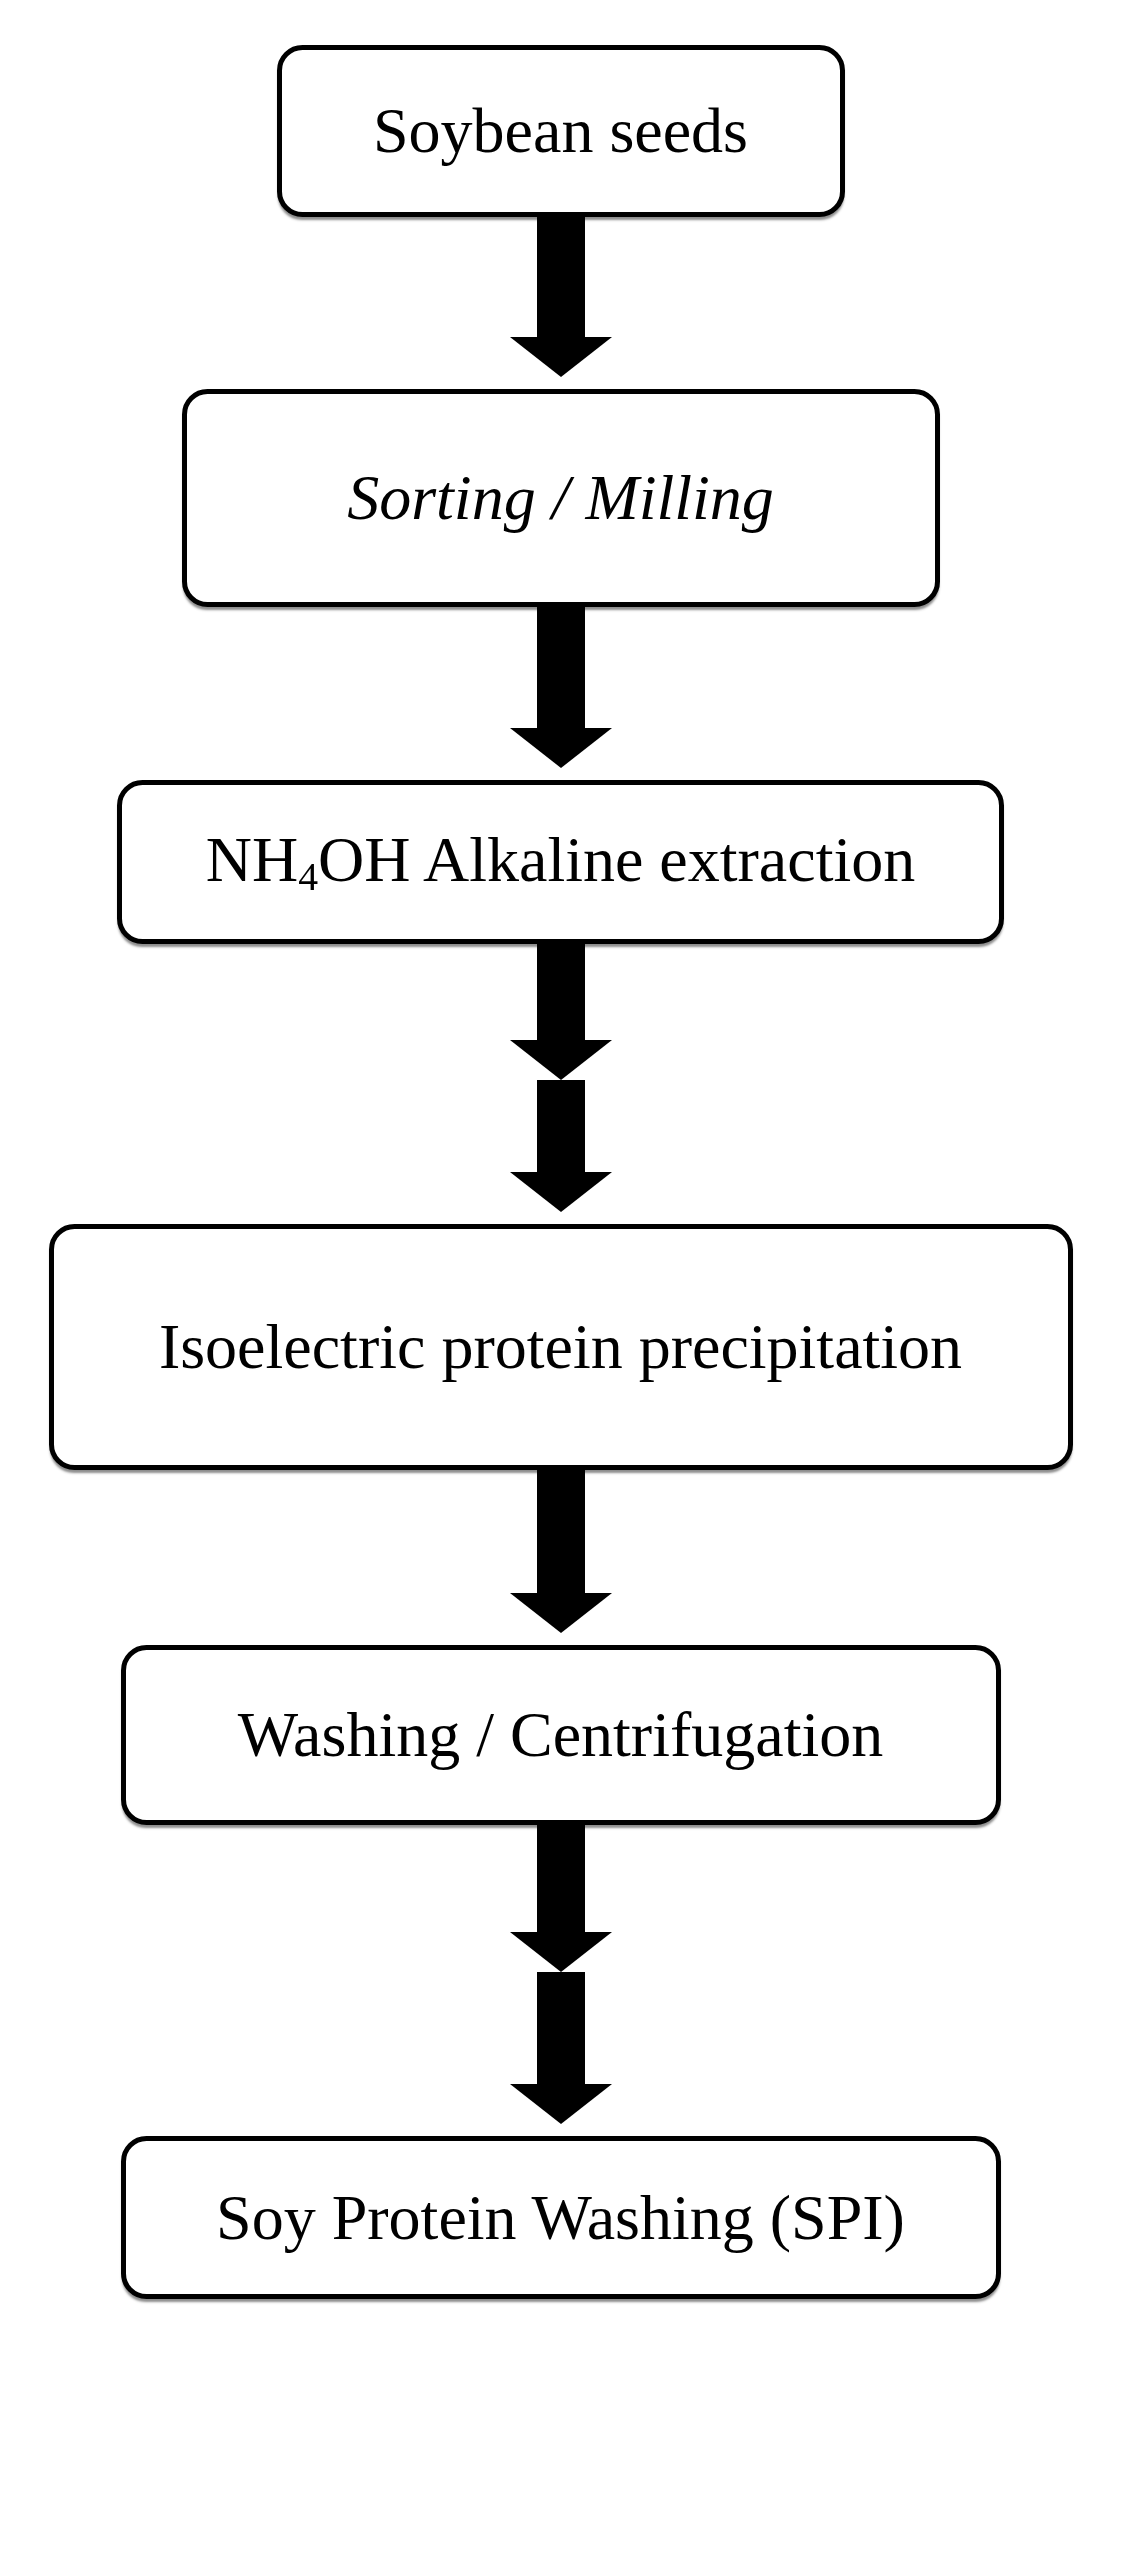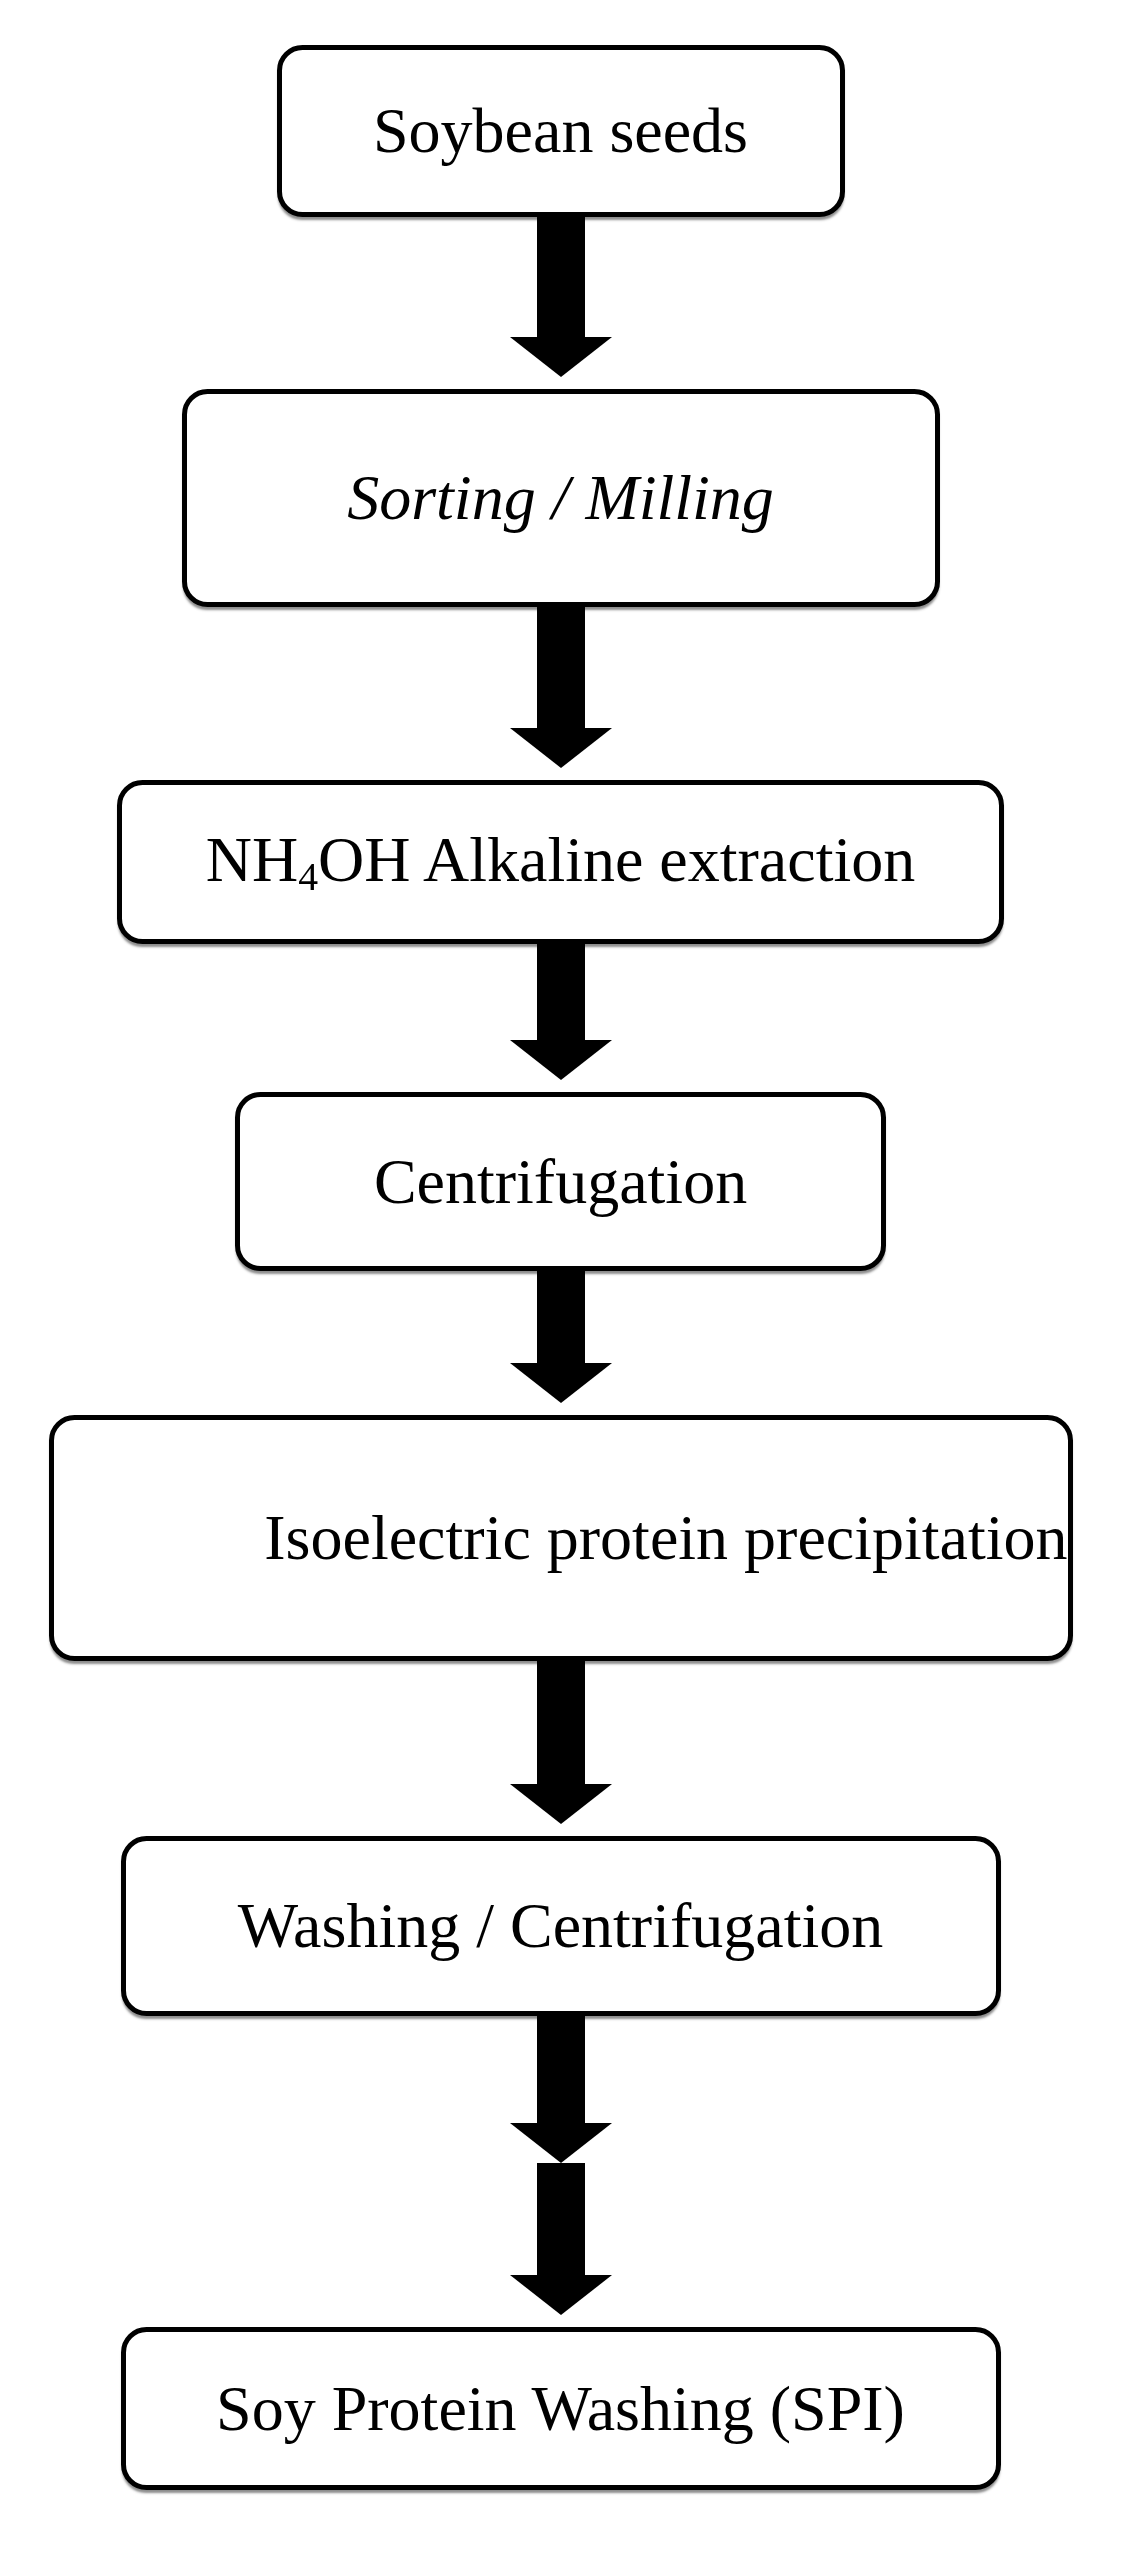--- a/index.html
+++ b/index.html
@@ -91,28 +91,25 @@
       <div class="arrow-stem" style="height: 121px;"></div>
       <div class="arrow-head"></div>
     </div>
     <div class="node" style="width: 887px; height: 164px;">
       <div class="line"><span>NH</span><span class="sub">4</span><span>OH Alkaline extraction</span></div>
     </div>
     <div class="arrow" style="height: 136px;">
       <div class="arrow-stem" style="height: 96px;"></div>
       <div class="arrow-head"></div>
     </div>
-    <div class="node" style="width: 651px; height: 179px;">
-      <div class="line"><span>Centrifugation</span></div>
-    </div>
     <div class="arrow" style="height: 132px;">
       <div class="arrow-stem" style="height: 93px;"></div>
       <div class="arrow-head"></div>
     </div>
-    <div class="node" style="width: 1024px; height: 246px; align-items: flex-end;">
+    <div class="node" style="width: 1024px; height: 246px;">
       <div class="line"><span>Isoelectric protein precipitation</span></div>
     </div>
     <div class="arrow" style="height: 163px;">
       <div class="arrow-stem" style="height: 123px;"></div>
       <div class="arrow-head"></div>
     </div>
     <div class="node" style="width: 880px; height: 180px;">
       <div class="line"><span>Washing / Centrifugation</span></div>
     </div>
     <div class="arrow" style="height: 147px;">

